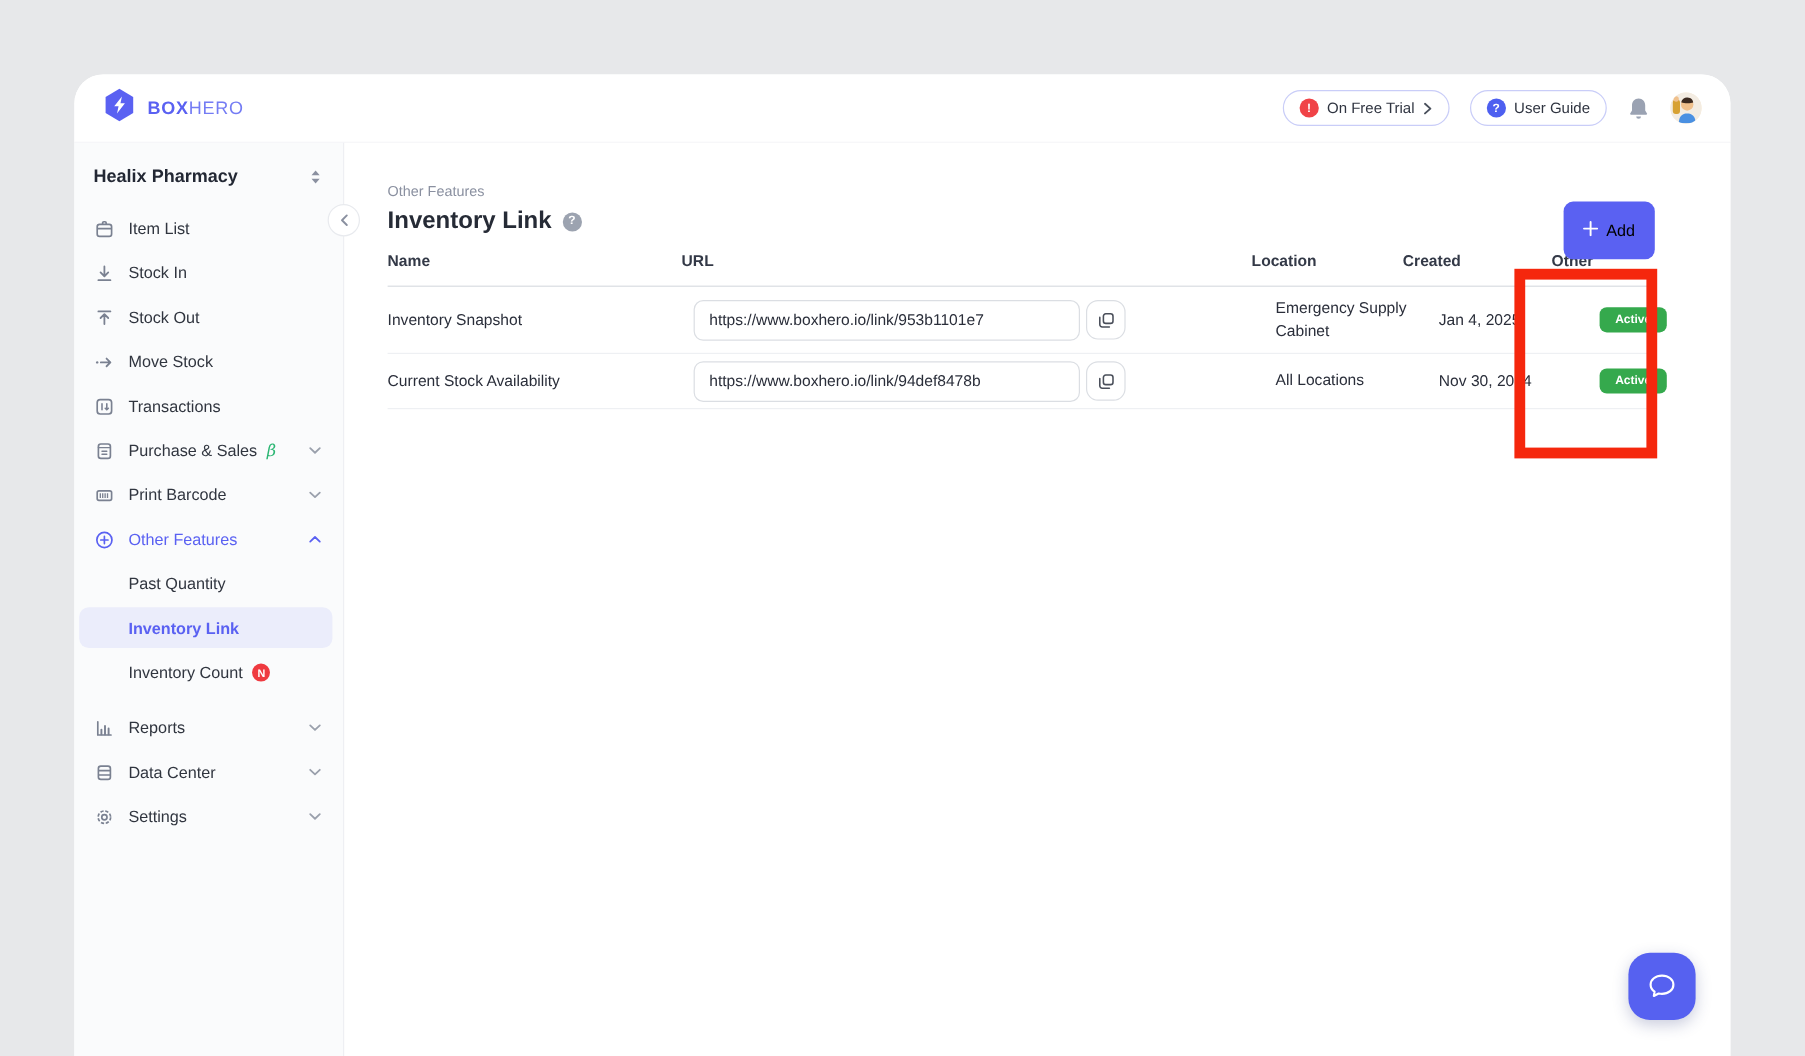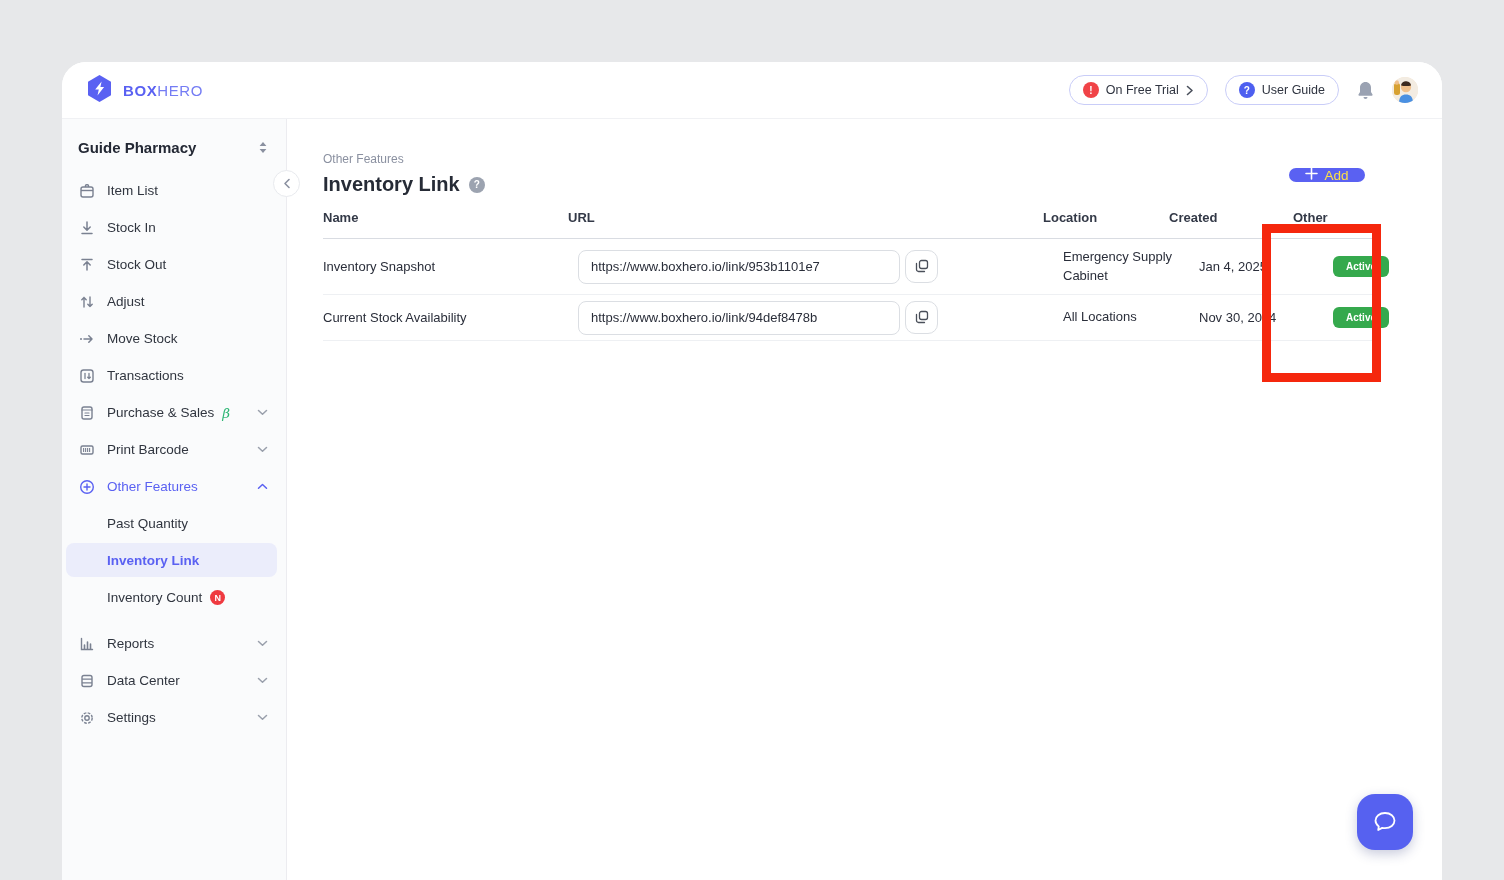--- a/index.html
+++ b/index.html
@@ -113,23 +113,23 @@
   .title-row { display: flex; align-items: center; gap: 9px; }
   .page-title { font-size: 20px; font-weight: 700; color: #262b36; }
   .help-circle {
     width: 16px; height: 16px; border-radius: 50%;
     background: #9ca3b0; color: #fff;
     font-size: 10px; font-weight: 700;
     display: flex; align-items: center; justify-content: center;
     cursor: pointer;
   }
   .add-btn {
-    position: absolute; top: 49px; right: 77px;
-    width: 76px; height: 14px;
-    background: #5a61f2; color: #fde047;
+    position: absolute; top: 49px; right: 63px;
+    width: 76px; height: 48px;
+    background: #5a61f2; color: #000000;
     border: none; border-radius: 8px;
     font-family: "Liberation Sans", sans-serif;
     font-size: 13.5px;
     display: flex; align-items: center; justify-content: center; gap: 6px;
     cursor: pointer;
   }
   
   .table { margin-top: 14px; width: 1057px; }
   .thead, .trow {
     display: grid;
@@ -137,21 +137,21 @@
     align-items: center;
   }
   .thead {
     padding-bottom: 13px;
     border-bottom: 1px solid #d9dce2;
     font-size: 13px; font-weight: 700; color: #333947;
   }
   .trow { border-bottom: 1px solid #eef0f3; font-size: 13px; color: #2a2e3a; gap: 10px; }
   .trow.r1 { height: 56px; }
   .trow.r2 { height: 46px; }
-  .url-cell { display: flex; gap: 5px; }
+  .url-cell { display: flex; align-items: center; gap: 5px; }
   .url-input {
     width: 322px; height: 34px;
     border: 1px solid #dbdee3; border-radius: 8px;
     padding: 0 12px;
     font-family: "Liberation Sans", sans-serif;
     font-size: 13px; color: #2a2e3a;
     background: #fff;
     outline: none;
   }
   .copy-btn {
@@ -237,21 +237,21 @@
           <path d="M7 26 C7 19.5 10 17.5 14 17.5 C18 17.5 21 19.5 21 26 Z" fill="#4a90e2"></path>
         </svg>
       </span>
     </div>
   </div>
 
   <div class="body-row">
 
     <aside class="sidebar">
       <div class="workspace">
-        <span>Guide Pharmacy</span>
+        <span>Healix Pharmacy</span>
         <span class="sort">
           <svg width="10" height="13" viewBox="0 0 10 13">
               <path d="M5 1 L8.4 5 H1.6 Z" fill="#8a90a0"></path>
               <path d="M5 12 L1.6 8 H8.4 Z" fill="#8a90a0"></path>
             </svg>
         </span>
       </div>
 
       <div class="nav-item">
         <span class="nicon">
@@ -277,29 +277,20 @@
       <div class="nav-item">
         <span class="nicon">
           <svg width="16" height="16" viewBox="0 0 16 16">
               <path d="M8 13 V5 M4.8 8 L8 4.8 L11.2 8" fill="none" stroke="#7a8191" stroke-width="1.5" stroke-linecap="round" stroke-linejoin="round"></path>
               <path d="M3 2.5 H13" stroke="#7a8191" stroke-width="1.5" stroke-linecap="round"></path>
             </svg>
         </span>
         <span>Stock Out</span>
       </div>
 
-      <div class="nav-item">
-        <span class="nicon">
-          <svg width="16" height="16" viewBox="0 0 16 16">
-              <path d="M5 13 V3.5 M2.8 5.7 L5 3.4 L7.2 5.7" fill="none" stroke="#7a8191" stroke-width="1.4" stroke-linecap="round" stroke-linejoin="round"></path>
-              <path d="M11 3 V12.5 M8.8 10.3 L11 12.6 L13.2 10.3" fill="none" stroke="#7a8191" stroke-width="1.4" stroke-linecap="round" stroke-linejoin="round"></path>
-            </svg>
-        </span>
-        <span>Adjust</span>
-      </div>
 
       <div class="nav-item">
         <span class="nicon">
           <svg width="16" height="16" viewBox="0 0 16 16">
               <circle cx="2" cy="8" r="1" fill="#7a8191"></circle>
               <path d="M5 8 H13 M9.8 4.8 L13 8 L9.8 11.2" fill="none" stroke="#7a8191" stroke-width="1.5" stroke-linecap="round" stroke-linejoin="round"></path>
             </svg>
         </span>
         <span>Move Stock</span>
       </div>

